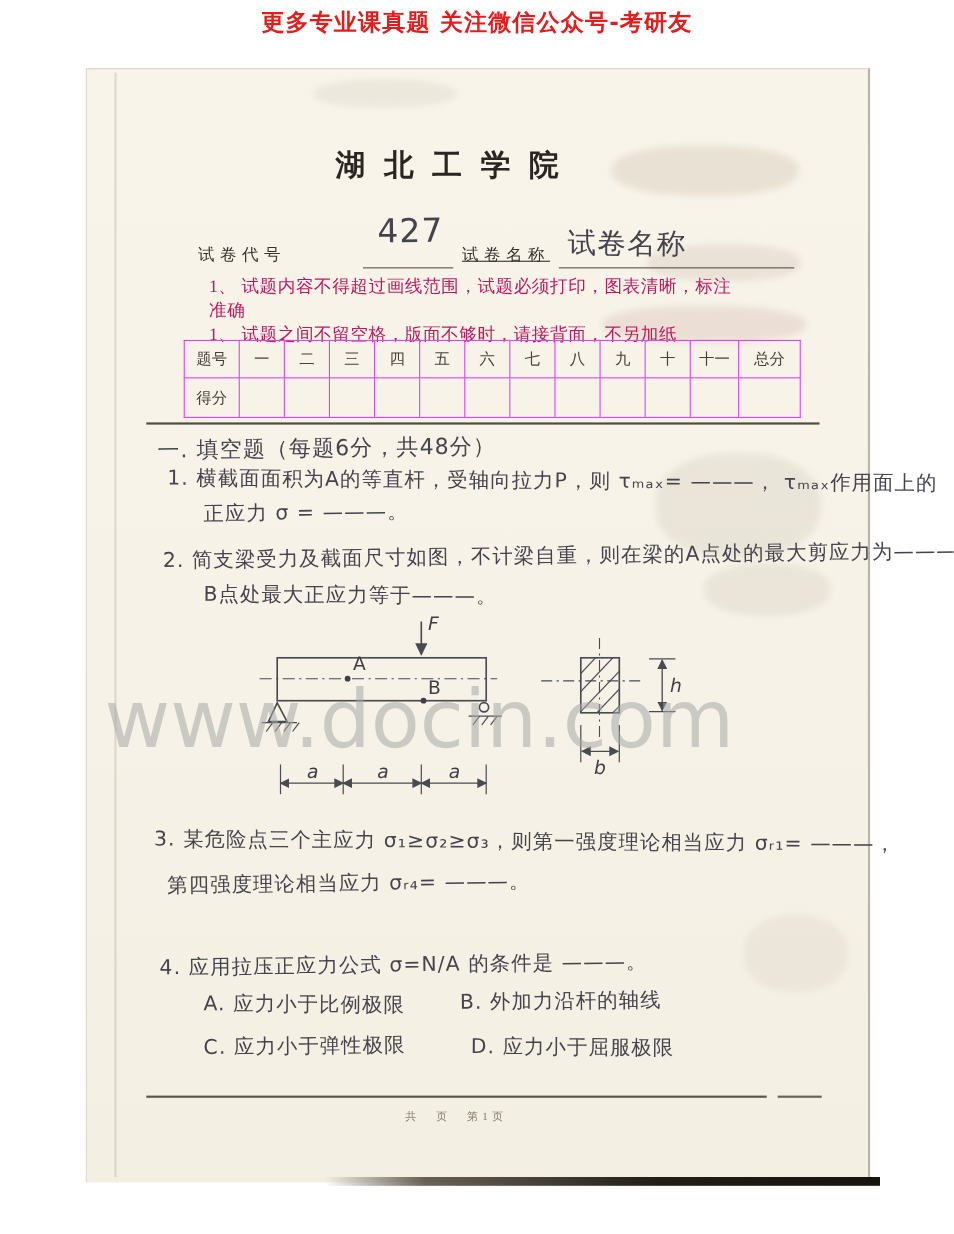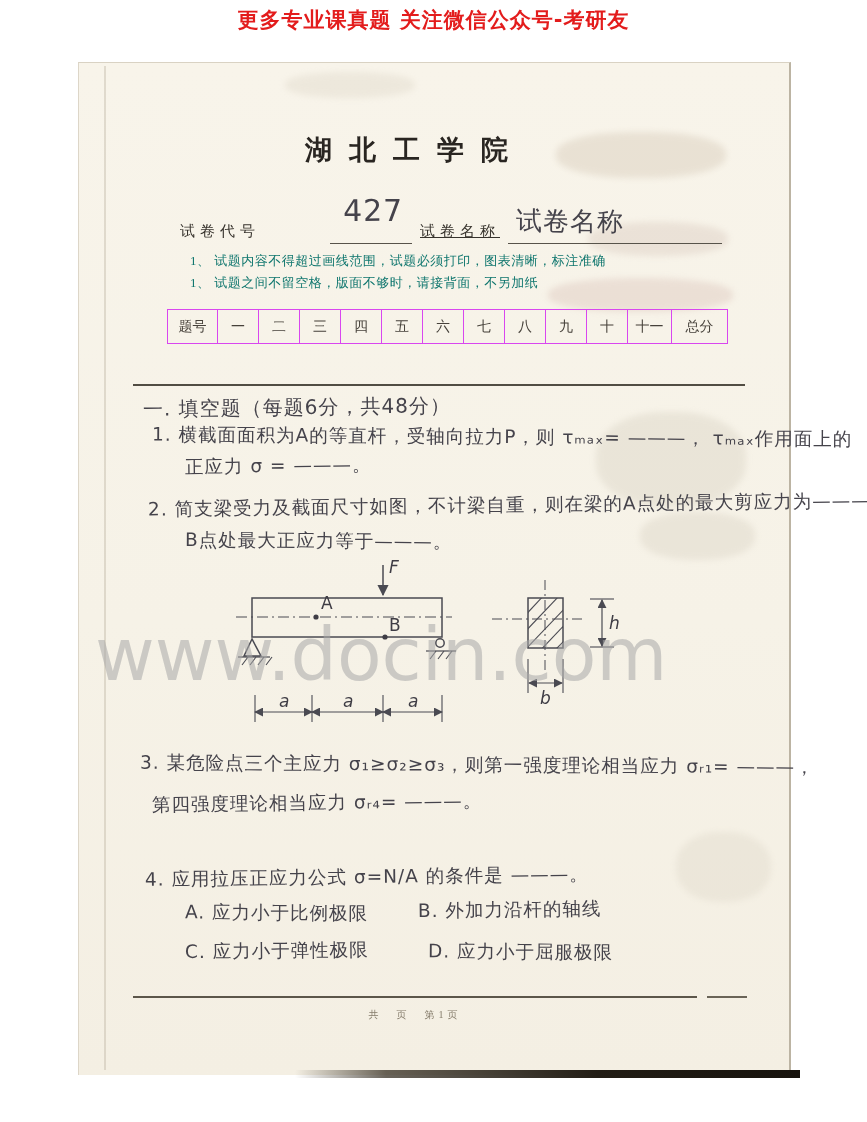--- a/index.html
+++ b/index.html
@@ -20,21 +20,21 @@
   .bottom-edge{left:295px;top:1070px;width:505px;height:8px;
         background:linear-gradient(90deg,rgba(40,35,26,0) 0%,rgba(55,48,36,.75) 18%,#221d15 60%,#17130d 100%);}
 
   
   .school-title{left:60px;top:132px;width:710px;text-align:center;
         font-size:27px;font-weight:bold;color:#292521;letter-spacing:17px;font-family:Liberation Serif, serif;}
   .exam-subtitle{left:60px;top:168px;width:710px;text-align:center;
         font-size:23px;font-weight:bold;color:#292521;letter-spacing:1.5px;}
   .fld-label{font-size:15px;color:#36322c;letter-spacing:5px;}
   .uline{border-bottom:1.6px solid #57534a;height:1px;}
-  .notes{left:190px;top:250px;width:480px;font-size:13px;color:#0f766e;line-height:22px;letter-spacing:.5px;}
+  .notes{left:190px;top:250px;width:480px;font-size:16px;color:#be185d;line-height:22px;letter-spacing:.5px;}
 
   
   table.score{position:absolute;left:167px;top:309px;width:560px;border-collapse:collapse;table-layout:fixed;}
   table.score td{border:1px solid #d946ef;text-align:center;vertical-align:middle;
         font-size:14px;color:#46413a;padding:0;}
   table.score tr.r1 td{height:33px;}
   table.score tr.r2 td{height:35px;}
 
   .rule{background:#514d43;height:2px;}
 
@@ -119,20 +119,35 @@
       <td>四</td>
       <td>五</td>
       <td>六</td>
       <td>七</td>
       <td>八</td>
       <td>九</td>
       <td>十</td>
       <td>十一</td>
       <td>总分</td>
     </tr>
+    <tr class="r2">
+      <td>得分</td>
+      <td></td>
+          <td></td>
+      <td></td>
+          <td></td>
+      <td></td>
+          <td></td>
+      <td></td>
+          <td></td>
+      <td></td>
+          <td></td>
+      <td></td>
+          <td></td>
+    </tr>
   </tbody>
     </table>
 
   <div class="abs rule" style="left:133px;top:384px;width:612px;"></div>
 
   <div class="abs hw hw-big tilt1" style="left:143px;top:394px;">一. 填空题（每题6分，共48分）</div>
   <div class="abs hw tilt2" style="left:152px;top:424px;">1. 横截面面积为A的等直杆，受轴向拉力P，则 τₘₐₓ= ———， τₘₐₓ作用面上的</div>
   <div class="abs hw tilt1" style="left:185px;top:453px;">正应力 σ = ———。</div>
   <div class="abs hw tilt1" style="left:148px;top:492px;">2. 简支梁受力及截面尺寸如图，不计梁自重，则在梁的A点处的最大剪应力为———，</div>
   <div class="abs hw tilt2" style="left:185px;top:528px;">B点处最大正应力等于———。</div>

